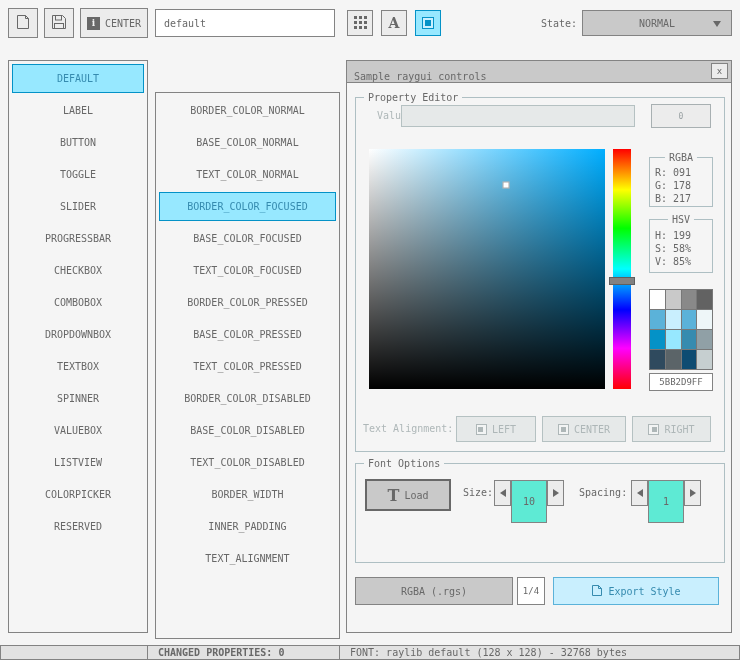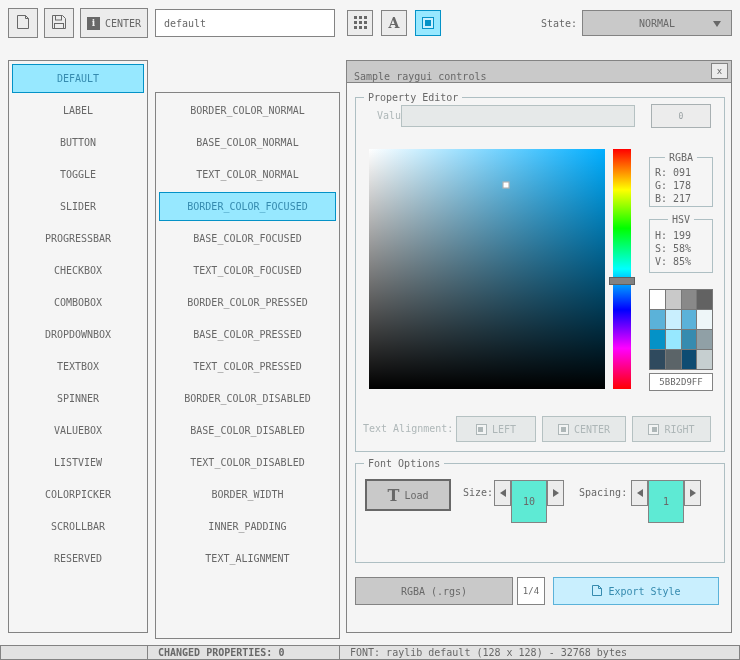--- a/index.html
+++ b/index.html
@@ -202,21 +202,20 @@
     <div class="list-item">SLIDER</div>
     <div class="list-item">PROGRESSBAR</div>
     <div class="list-item">CHECKBOX</div>
     <div class="list-item">COMBOBOX</div>
     <div class="list-item">DROPDOWNBOX</div>
     <div class="list-item">TEXTBOX</div>
     <div class="list-item">SPINNER</div>
     <div class="list-item">VALUEBOX</div>
     <div class="list-item">LISTVIEW</div>
     <div class="list-item">COLORPICKER</div>
-    <div class="list-item">SCROLLBAR</div>
     <div class="list-item">RESERVED</div>
   </div>
 
 <div class="panel list" style="left:155px; top:60px; width:185px; height:547px;margin-top:32px;">
     <div class="list-item">BORDER_COLOR_NORMAL</div>
     <div class="list-item">BASE_COLOR_NORMAL</div>
     <div class="list-item">TEXT_COLOR_NORMAL</div>
     <div class="list-item selected">BORDER_COLOR_FOCUSED</div>
     <div class="list-item">BASE_COLOR_FOCUSED</div>
     <div class="list-item">TEXT_COLOR_FOCUSED</div>

